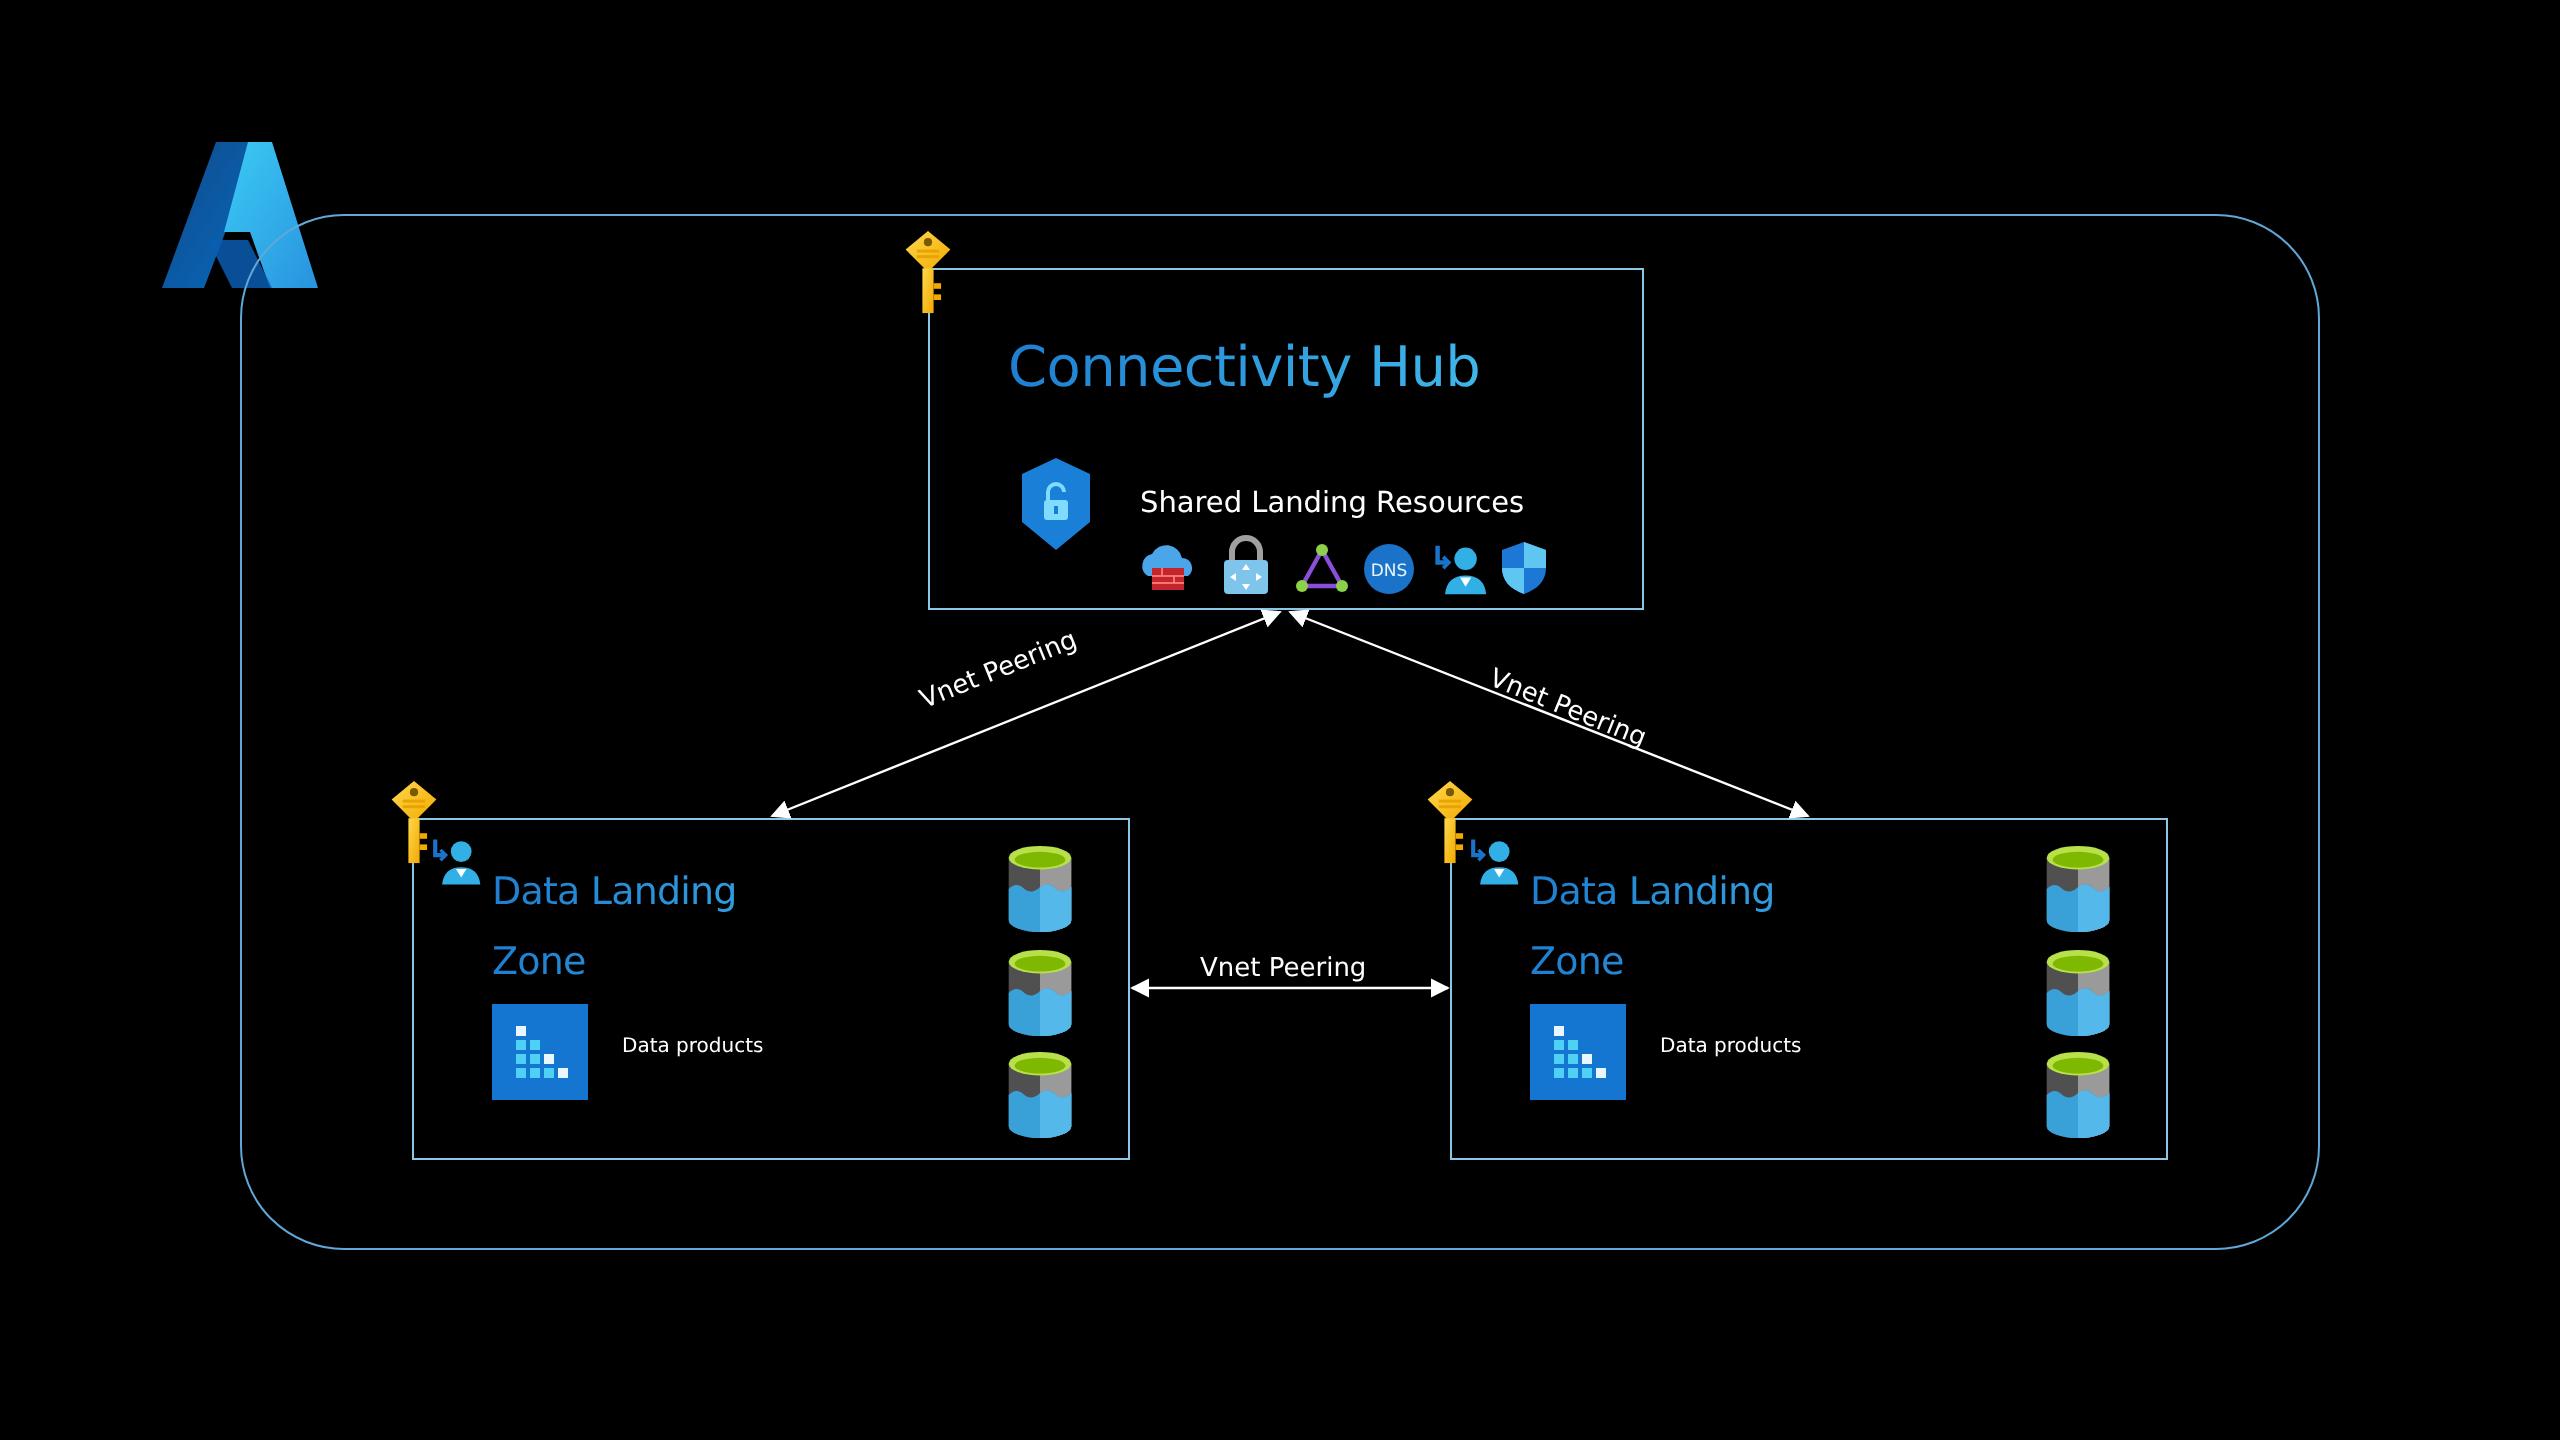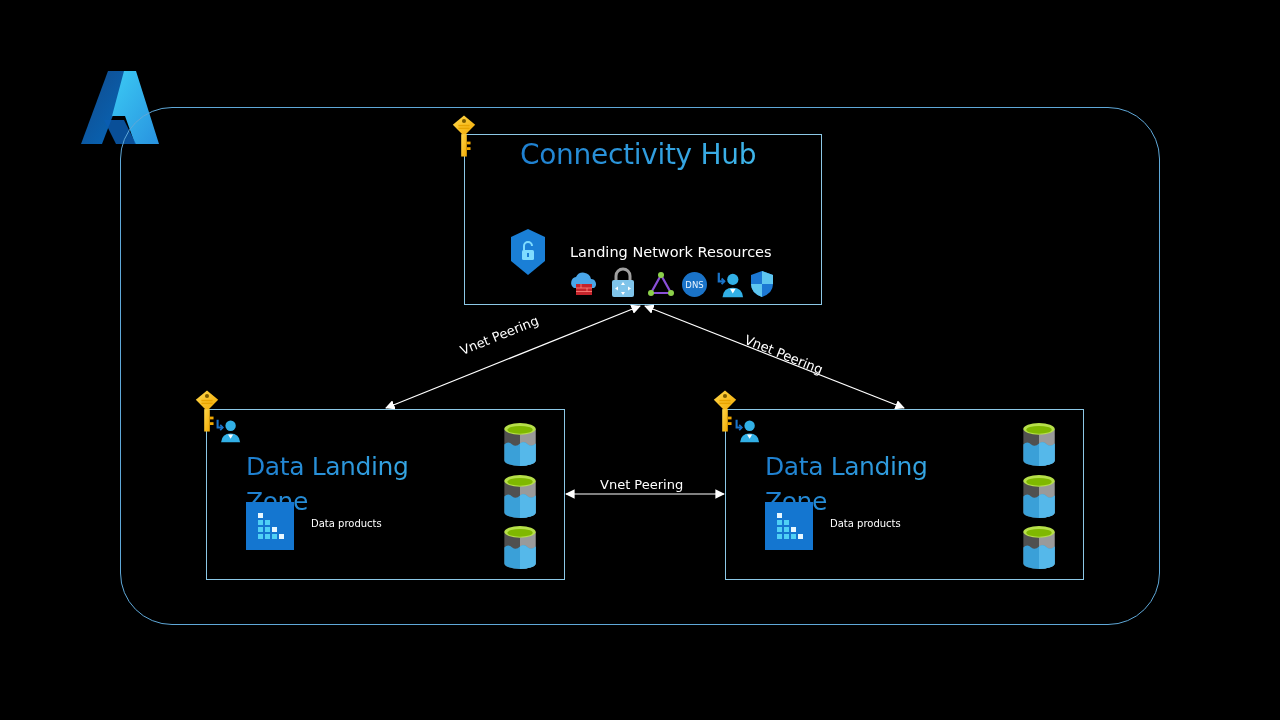--- a/index.html
+++ b/index.html
@@ -5,22 +5,22 @@
   html, body { margin:0; padding:0; background:#000; }
   body { width:1280px; height:720px; position:relative; overflow:hidden; font-family:"DejaVu Sans", sans-serif; }
   .abs { position:absolute; }
   .outer { left:120px; top:107px; width:1040px; height:518px; border:1.2px solid #5fa8d8; border-radius:52px; box-sizing:border-box; }
   .box { border:1px solid #8cc8e6; box-sizing:border-box; }
   .hub { left:464px; top:134px; width:358px; height:171px; }
   .dlz1 { left:206px; top:409px; width:359px; height:171px; }
   .dlz2 { left:725px; top:409px; width:359px; height:171px; }
   .title { font-family:"DejaVu Sans", sans-serif; color:#2b9be0;
     background:linear-gradient(90deg,#1e7fd0 0%,#3fb6ea 100%); -webkit-background-clip:text; background-clip:text; -webkit-text-fill-color:transparent; }
-  .hub-title { left:504px; top:138px; font-size:28px; letter-spacing:-0.3px; white-space:nowrap;margin-left:16px; }
-  .dlz-title { font-size:25px; line-height:35px; width:230px; letter-spacing:-0.4px;margin-top:20px; }
+  .hub-title { left:504px; top:167px; font-size:28px; letter-spacing:-0.3px; white-space:nowrap; }
+  .dlz-title { font-size:19px; line-height:35px; width:230px; letter-spacing:-0.4px; }
   .label { color:#fff; font-size:10px; white-space:nowrap; }
   .peer { color:#fff; font-size:13px; white-space:nowrap; font-family:"DejaVu Sans", sans-serif; }
   svg { overflow:visible; }
 </style>
 </head>
 <body>
 
 <svg width="0" height="0" style="position:absolute">
   <defs>
     <linearGradient id="azA" x1="0" y1="0" x2="1" y2="1">
@@ -89,21 +89,21 @@
 <svg class="abs" style="left:450px;top:113px" width="28" height="46">
     <use href="#key"></use>
   </svg>
 <div class="abs title hub-title">Connectivity Hub</div>
 <svg class="abs" style="left:510px;top:228px" width="36" height="48" viewBox="0 0 36 48">
   <path d="M18 1 L35 9 V33 L18 47 L1 33 V9 Z" fill="#1a7fd6"></path>
   <rect x="12" y="22" width="12" height="10" rx="1.5" fill="#7fdcff"></rect>
   <path d="M14 22 v-4 a4 4 0 0 1 8 0" stroke="#7fdcff" stroke-width="2" fill="none"></path>
   <rect x="17" y="25" width="2" height="4" fill="#1a7fd6"></rect>
 </svg>
-<div class="abs label" style="left:570px;top:244px;font-size:14.5px">Landing Network Resources</div>
+<div class="abs label" style="left:570px;top:244px;font-size:14.5px">Shared Landing Resources</div>
 
 <svg class="abs" style="left:569px;top:271px" width="30" height="26" viewBox="0 0 30 26">
   <path d="M5 17 a6 6 0 0 1 2 -11 a8 8 0 0 1 15 2 a5 5 0 0 1 3 9 Z" fill="#4aa6e8"></path>
   <rect x="7" y="13" width="16" height="11" fill="#c4242b"></rect>
   <g stroke="#ff8a80" stroke-width="0.8">
       <line x1="7" y1="17" x2="23" y2="17"></line>
       <line x1="7" y1="20.5" x2="23" y2="20.5"></line>
       <line x1="12" y1="13" x2="12" y2="17"></line>
       <line x1="18" y1="17" x2="18" y2="20.5"></line>
     </g>

